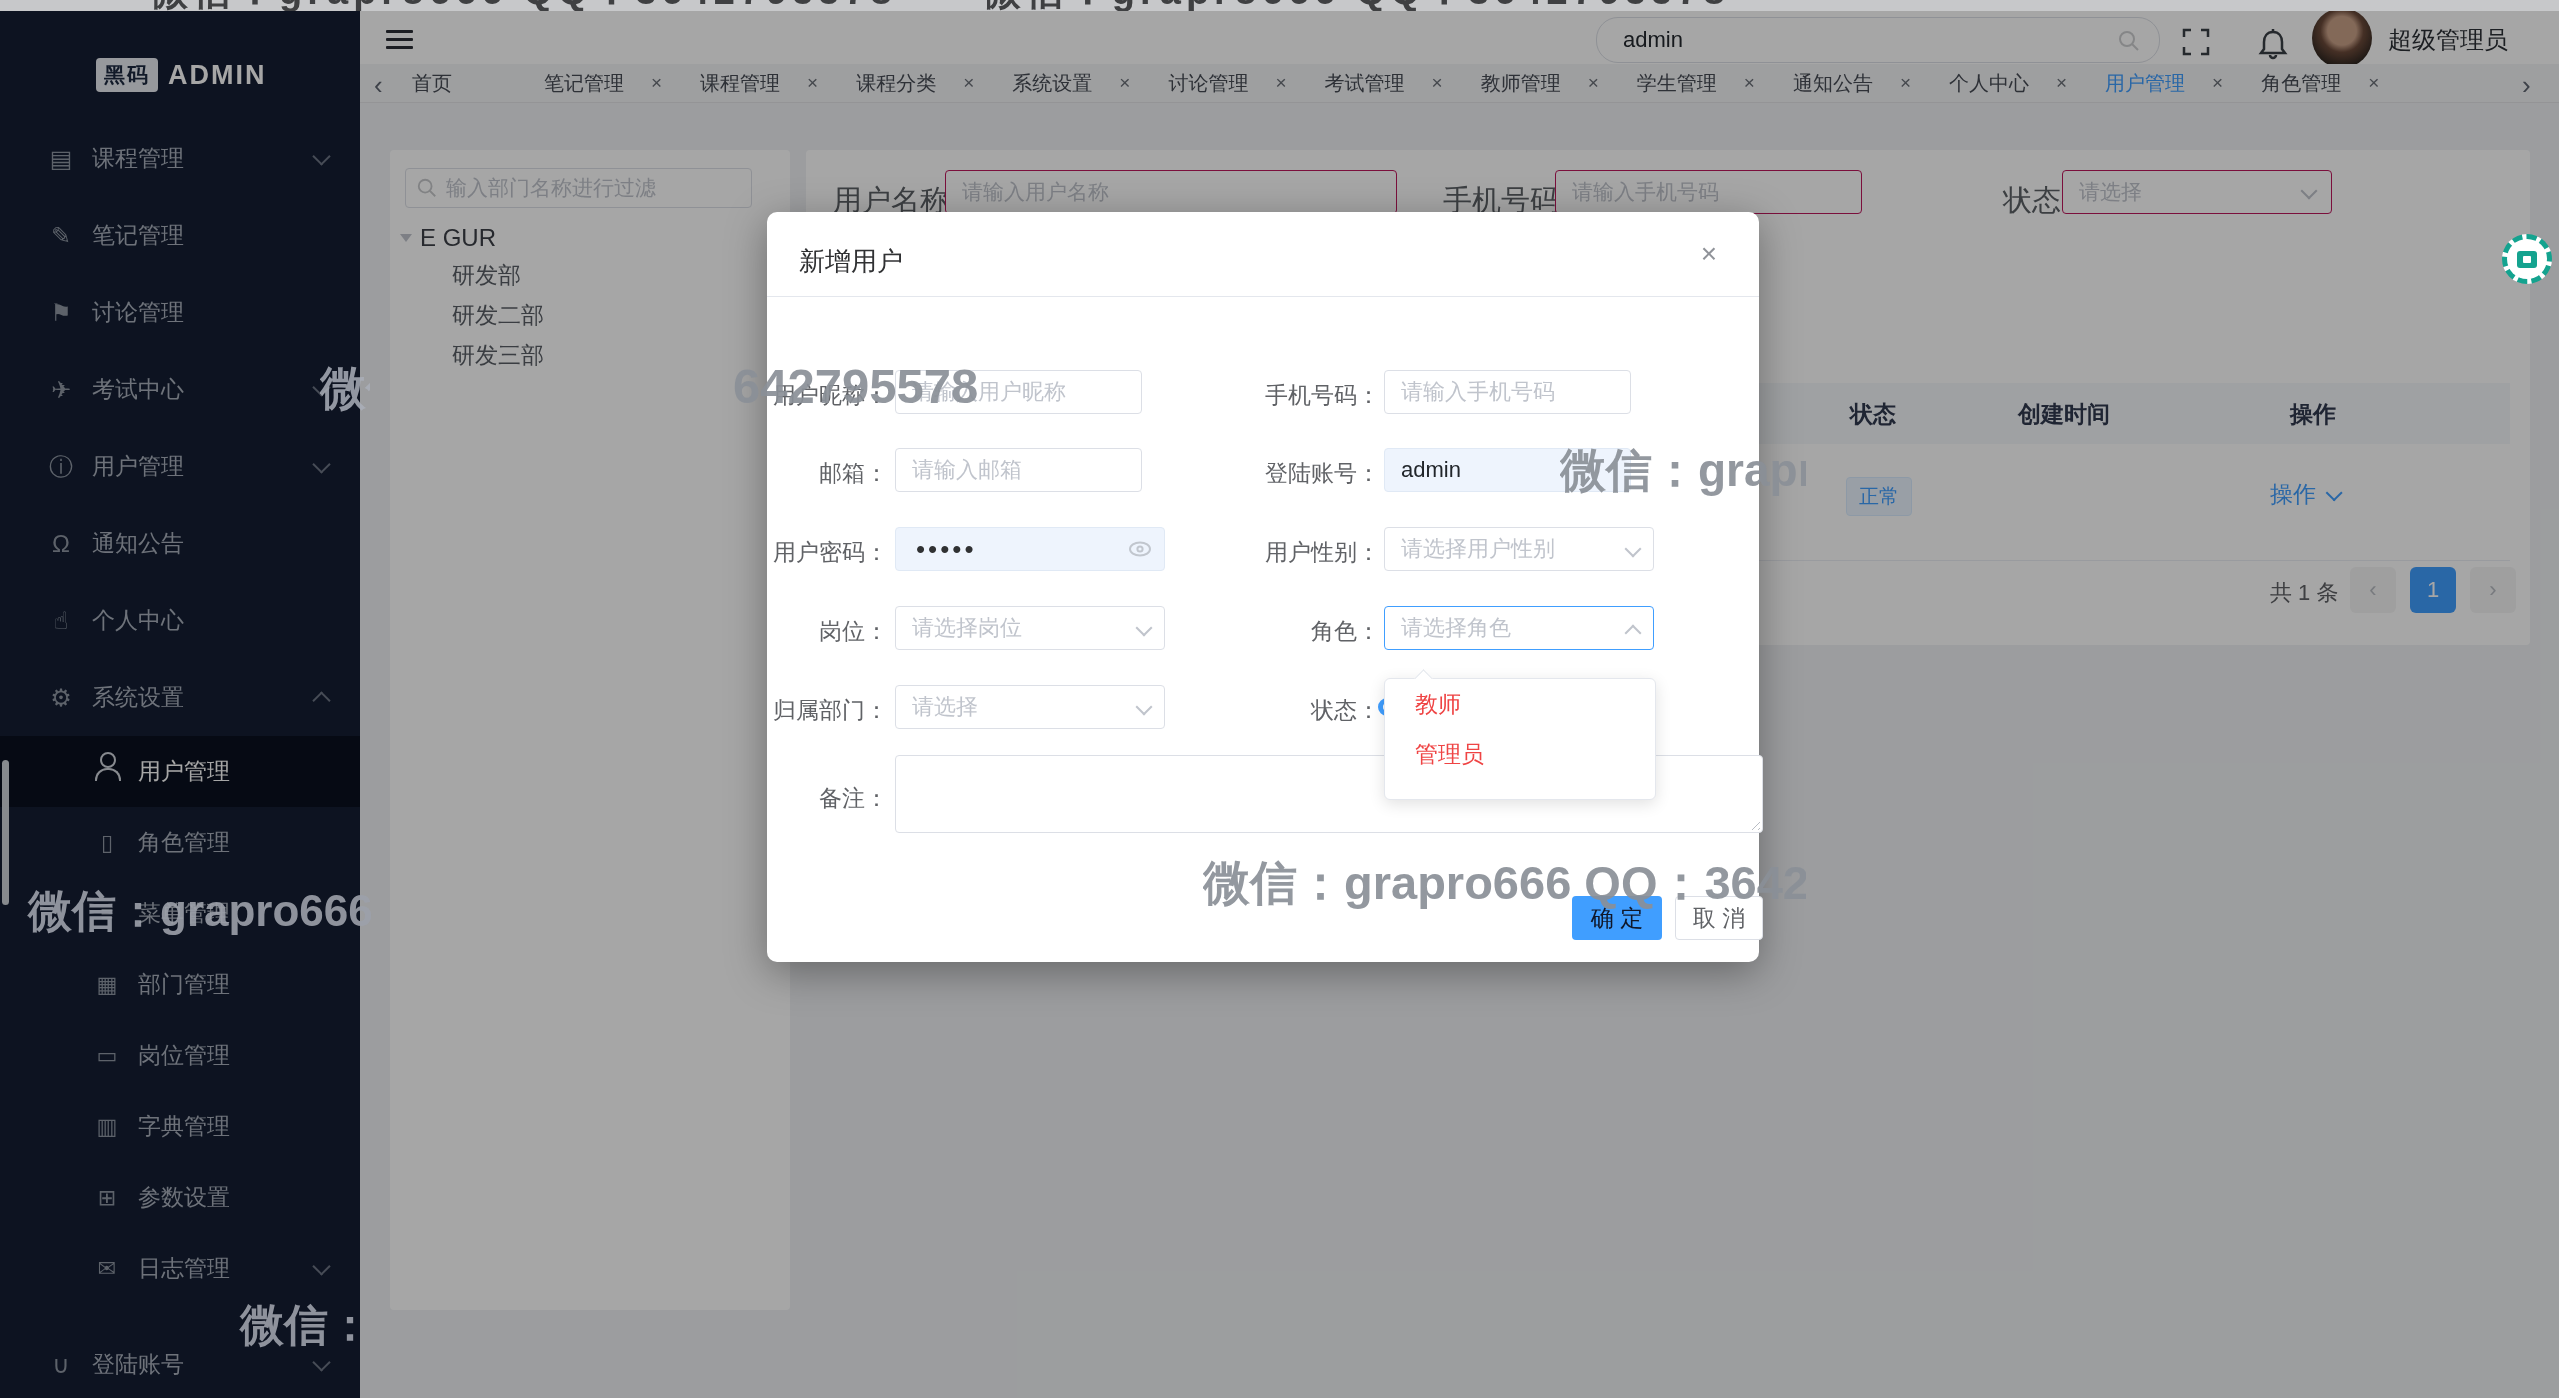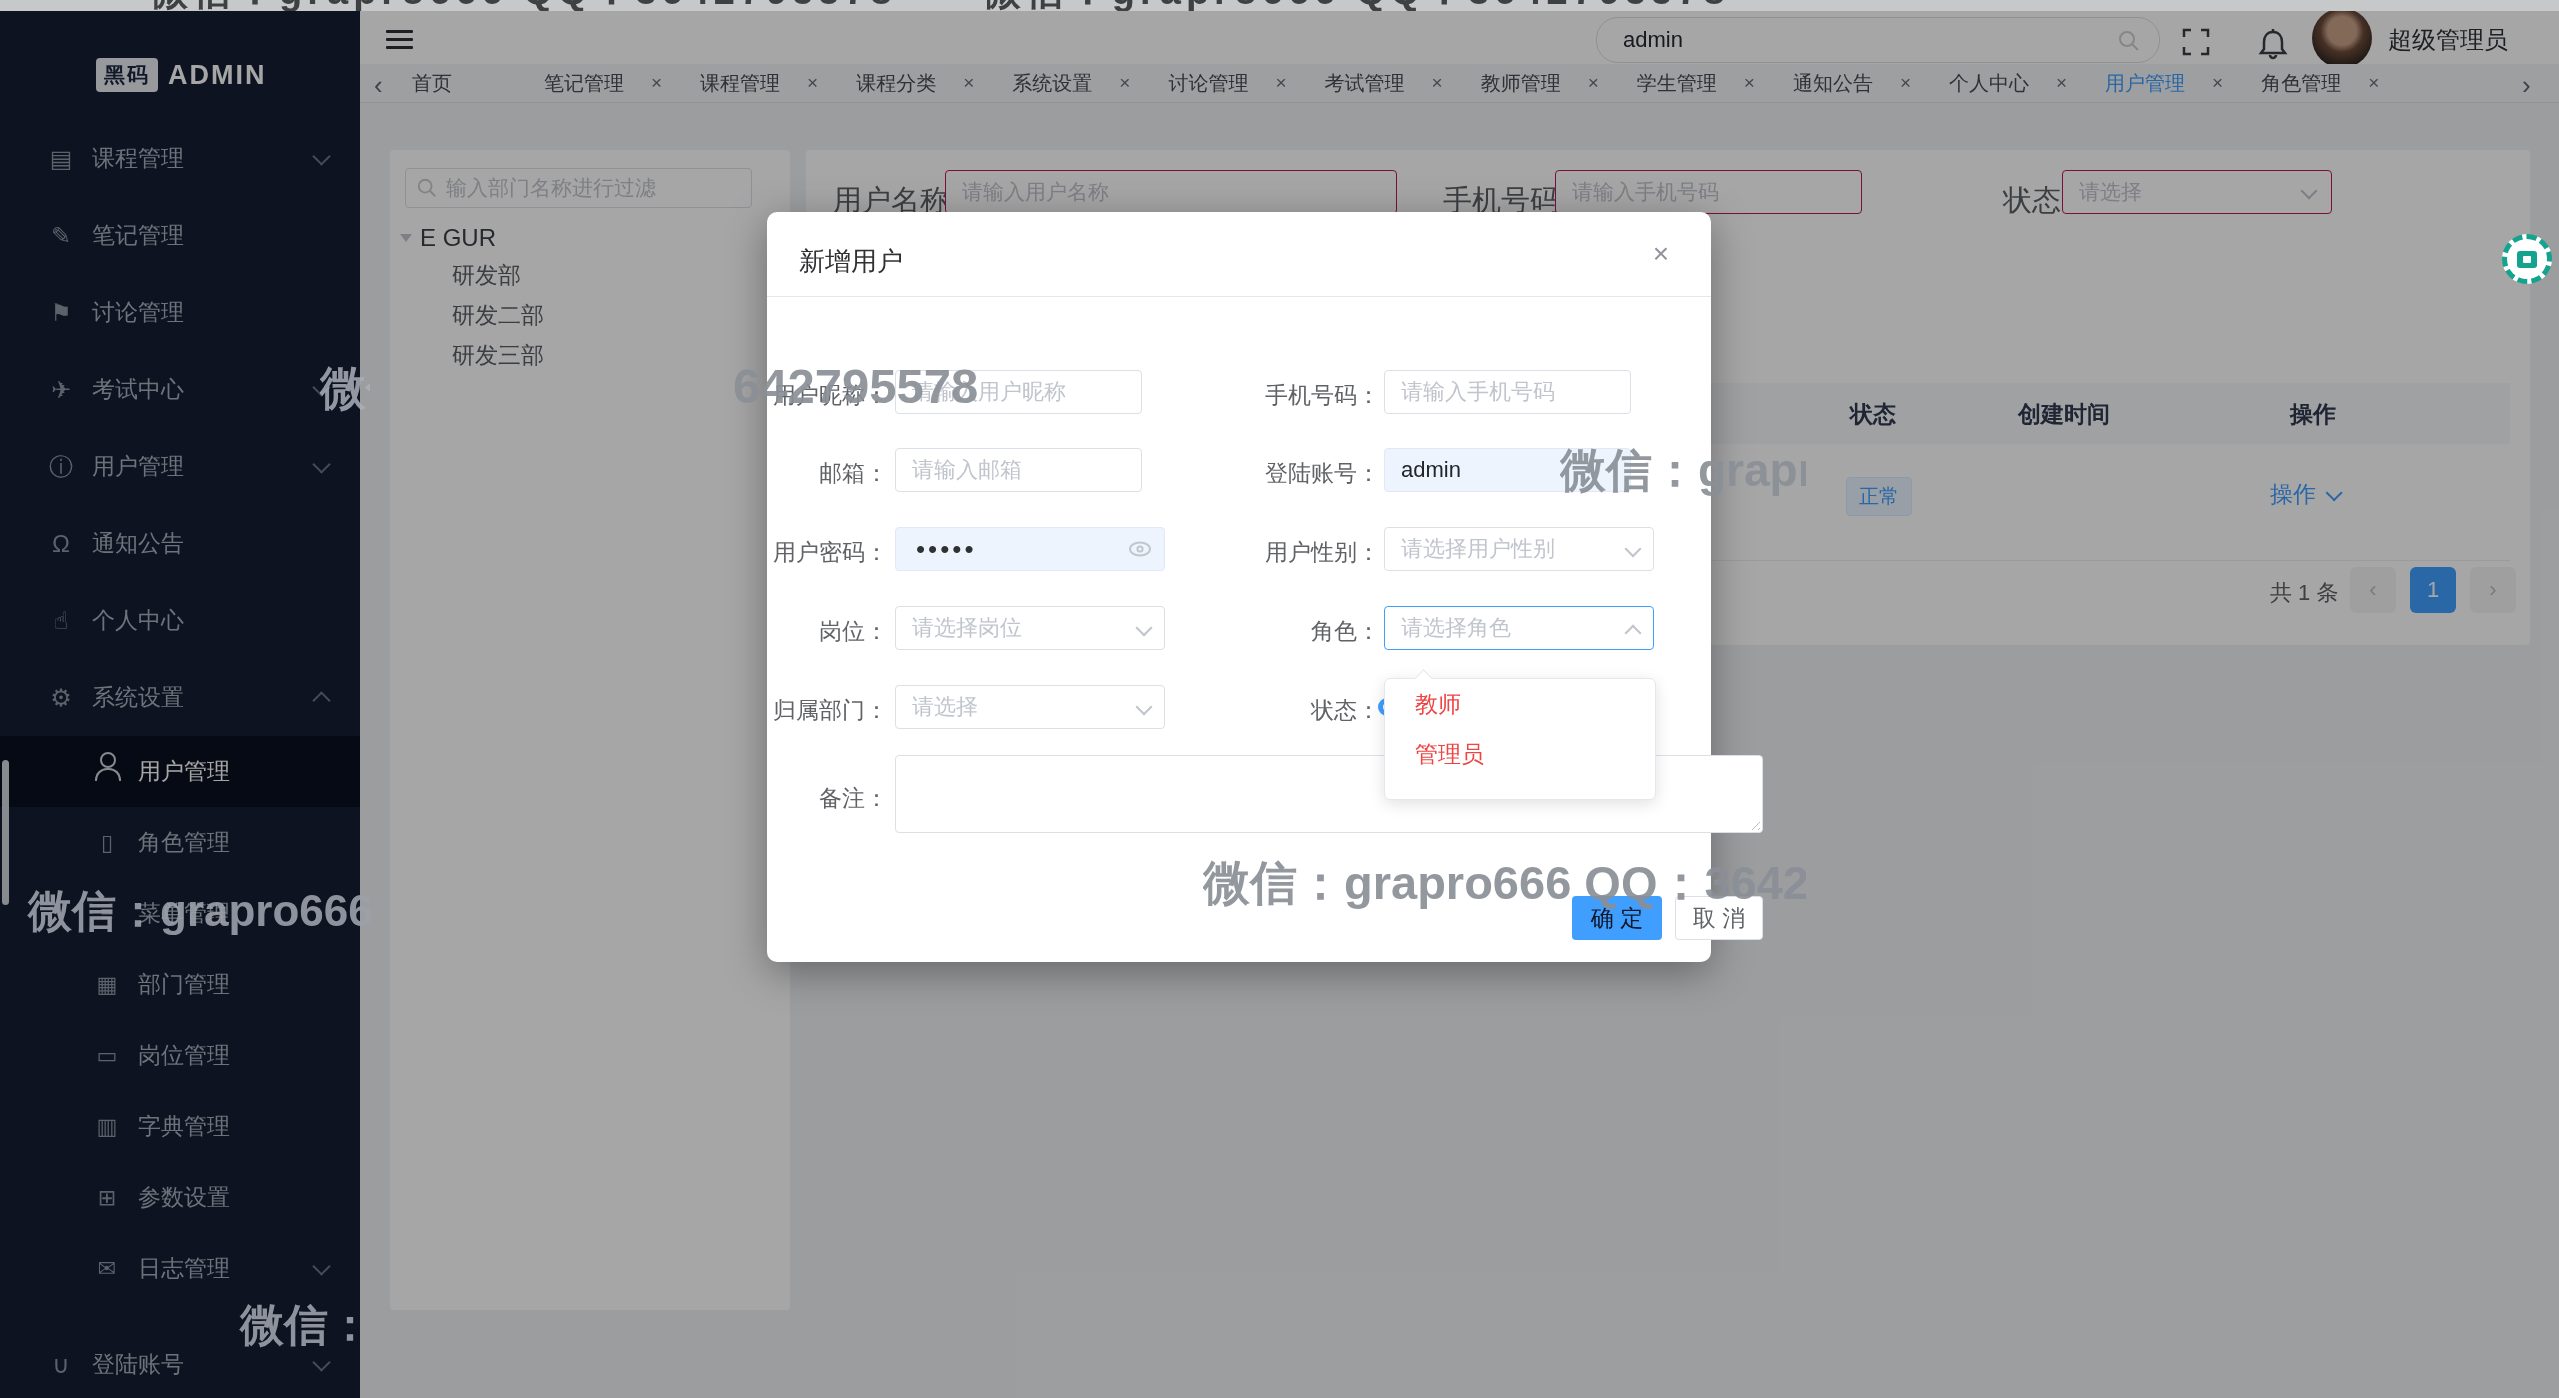--- a/index.html
+++ b/index.html
@@ -77,21 +77,21 @@
   .total{position:absolute;left:1464px;top:428px;font-size:22px;color:#606266;}
   .pgbtn{position:absolute;top:417px;width:46px;height:46px;border-radius:6px;display:flex;align-items:center;justify-content:center;
          font-size:22px;background:#f4f4f5;color:#b8bcc2;cursor:pointer;}
   .pgbtn.on{background:#409eff;color:#ffffff;}
 
   
   .dim{position:absolute;left:0;top:0;width:2559px;height:1398px;background:rgba(0,0,0,.35);z-index:5;}
 
   
   .modal{position:absolute;left:767px;top:212px;width:944px;height:750px;background:#fff;border-radius:10px;
-         box-shadow:0 10px 40px rgba(0,0,0,.35);z-index:10;}
+         box-shadow:0 10px 40px rgba(0,0,0,.35);z-index:10;padding-left:48px;}
   .mtitle{position:absolute;left:32px;top:32px;font-size:26px;color:#303133;}
   .mclose{position:absolute;right:42px;top:28px;font-size:28px;color:#909399;cursor:pointer;line-height:1;}
   .mdiv{position:absolute;left:0;top:84px;width:100%;height:1px;background:#e4e7ed;}
   .lab{position:absolute;width:118px;text-align:right;font-size:23px;color:#606266;white-space:nowrap;}
   .lab.l{left:3px;}   
   .lab.r{left:473px;width:140px;}
   .ctl{position:absolute;height:42px;border:1px solid #dcdfe6;border-radius:4px;background:#fff;display:flex;align-items:center;}
   .ctl .ph{color:#c0c4cc;font-size:22px;margin-left:16px;white-space:nowrap;overflow:hidden;}
   .ctl .val{color:#22262b;font-size:22px;margin-left:16px;}
   .ctl.fill{background:#eef4fd;border-color:#e0e9f5;}

